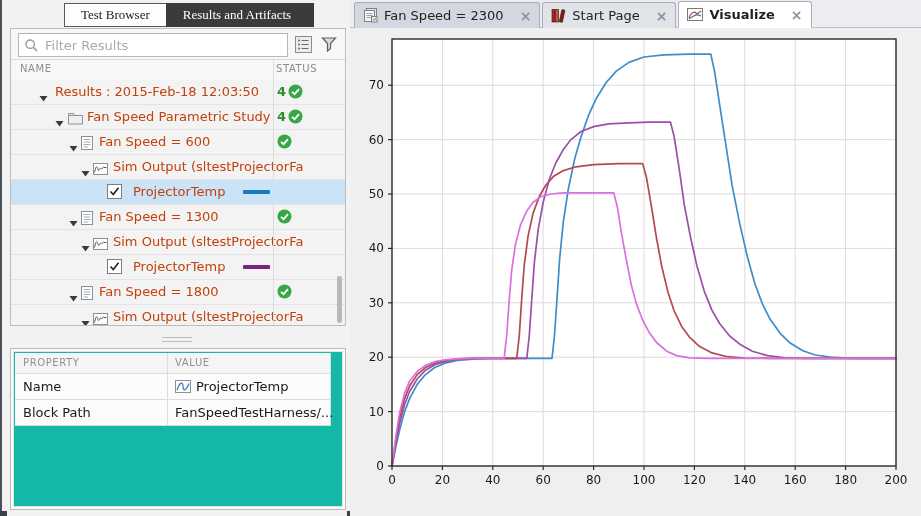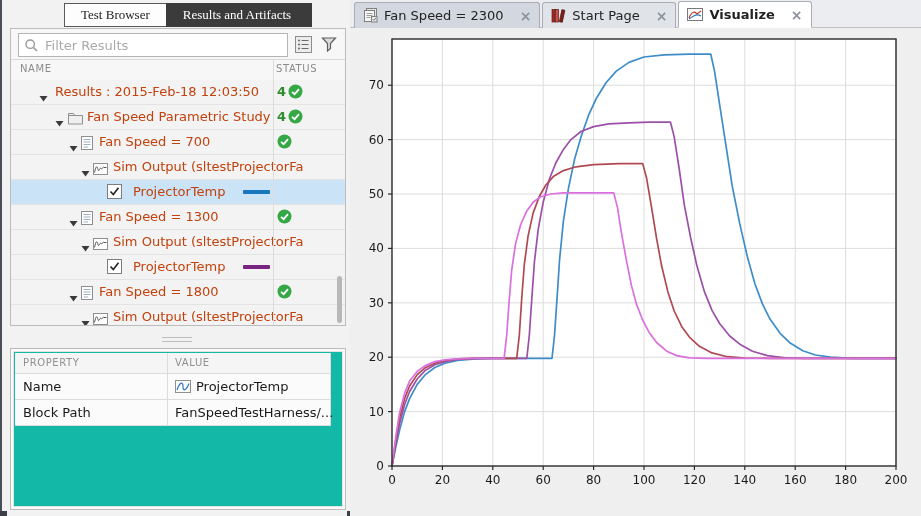--- a/index.html
+++ b/index.html
@@ -12,21 +12,21 @@
   .window-edge{position:absolute;left:0;top:0;width:2px;height:516px;background:#4a4f57;}
   .bottom-strip{position:absolute;left:0;top:511px;width:350px;height:5px;background:#3b4048;}
 
   
   .left-pane{position:absolute;left:7px;top:0;width:340px;height:516px;background:#f2f2f2;}
   .left-tabbar{position:absolute;left:57px;top:3px;height:24px;display:flex;}
   .ltab{
     height:22px;line-height:22px;padding:0 16px;font-size:13px;color:#222;
     background:#fdfdfd;border:1px solid #5a5a5a;border-right:none;cursor:default;font-family:Liberation Serif, serif;
   }
-  .ltab:last-child{border-right:5px solid #ec4899;text-align:right;}
+  .ltab:last-child{border-right:7px solid #ec4899;text-align:right;}
   .ltab.active{background:#3b3b3b;color:#fff;border-color:#3b3b3b;}
 
   .browser-panel{
     position:absolute;left:3px;top:28px;width:334px;height:296px;
     background:#f7f7f7;border:1px solid #bcbcbc;overflow:hidden;
   }
   .filter-row{position:absolute;left:0;top:0;width:100%;height:30px;}
   .search-box{
     position:absolute;left:7px;top:4px;width:268px;height:22px;background:#fff;
     border:1px solid #b5b5b5;display:flex;align-items:center;
@@ -180,21 +180,21 @@
           </span>
         </div>
         <div class="trow">
           <span class="expander" style="left:58px"><svg width="9" height="9" viewBox="0 0 9 9">
               <path d="M0.5,2 L8.5,2 L4.5,7.5 Z" fill="#3a3a3a"></path>
             </svg></span>
           <span class="ticon" style="left:70px"><svg width="12" height="14" viewBox="0 0 12 14">
               <rect x="0.5" y="0.5" width="11" height="13" fill="#fff" stroke="#8f8f8f"></rect>
               <path d="M2.5,3.5 h7 M2.5,6 h7 M2.5,8.5 h7 M2.5,11 h4.5" stroke="#9eb2c4"></path>
             </svg></span>
-          <span class="tlabel" style="left:88px">Fan Speed = 700</span>
+          <span class="tlabel" style="left:88px">Fan Speed = 600</span>
           <span class="status">
             <span class="pass only"><svg width="15" height="15" viewBox="0 0 15 15">
                 <circle cx="7.5" cy="7.5" r="7" fill="#35A845"></circle>
                 <path d="M4,7.8 L6.6,10.2 L11,5.2" stroke="#fff" stroke-width="1.8" fill="none"></path>
               </svg></span>
           </span>
         </div>
         <div class="trow">
           <span class="expander" style="left:70px"><svg width="9" height="9" viewBox="0 0 9 9">
               <path d="M0.5,2 L8.5,2 L4.5,7.5 Z" fill="#3a3a3a"></path>

